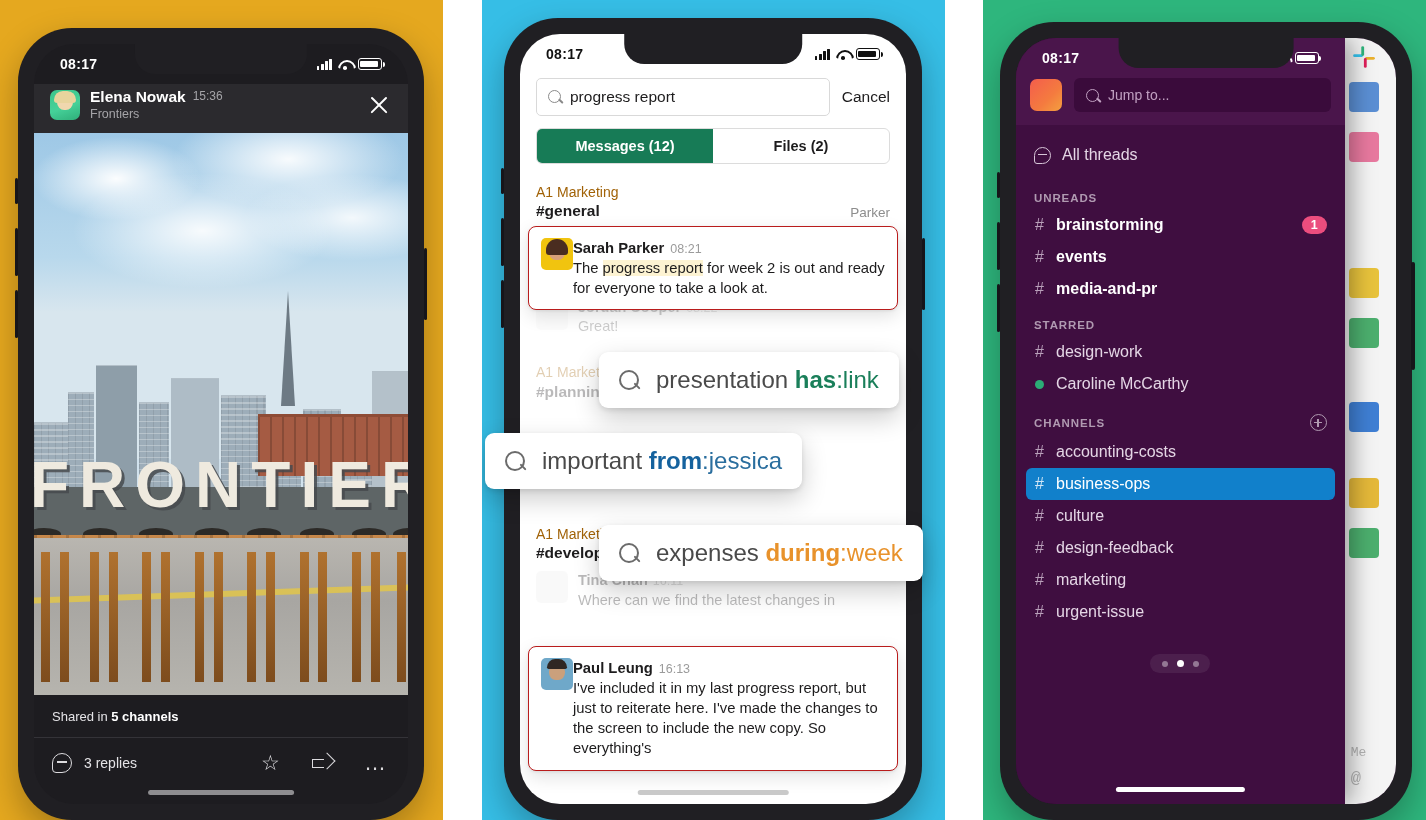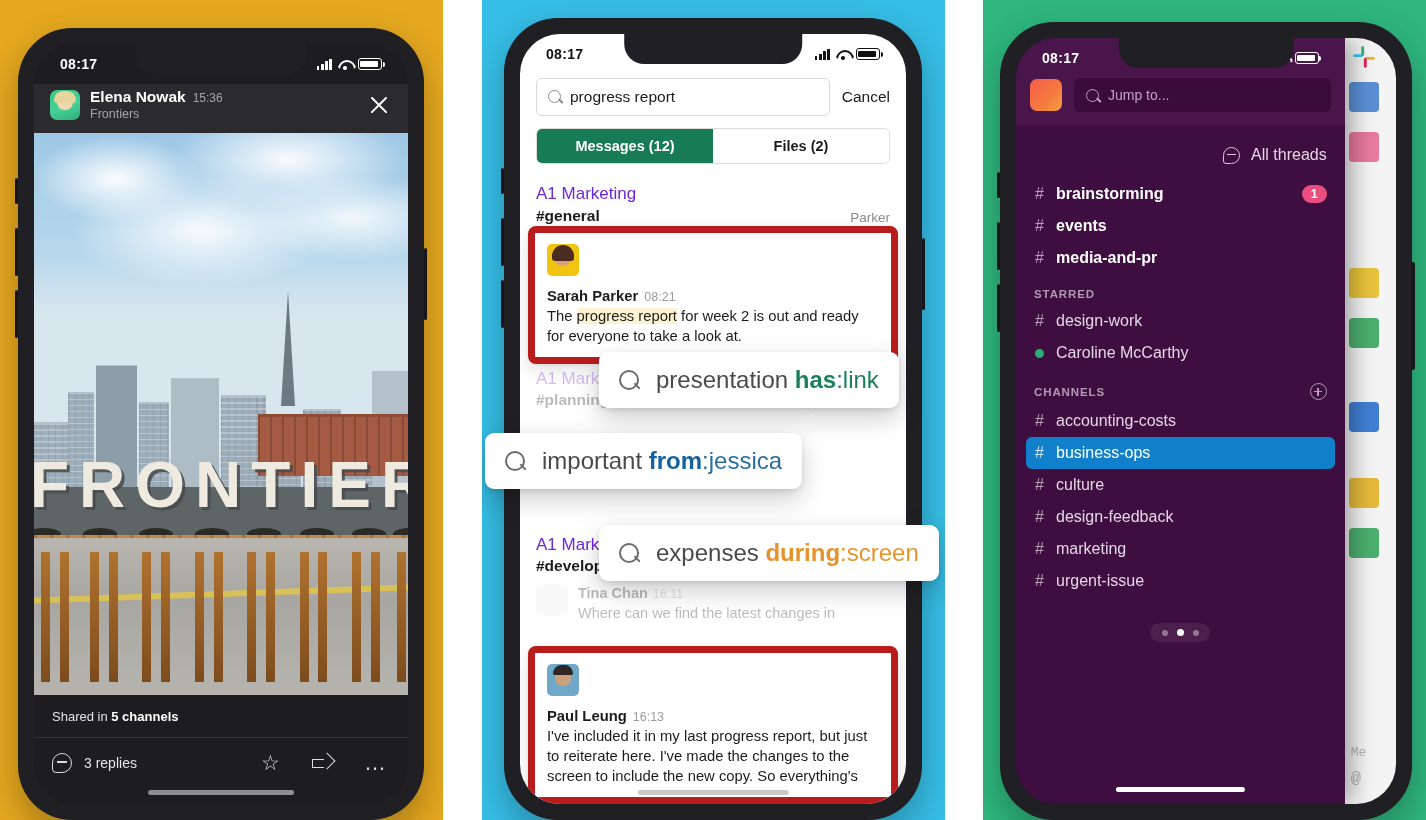--- a/index.html
+++ b/index.html
@@ -81,21 +81,21 @@
     position: relative; z-index: 20;
   }
   .p1-avatar { width: 30px; height: 30px; border-radius: 7px; flex: none;
                background: linear-gradient(160deg,#3cc58b 0%,#45d199 55%,#2fae79 100%);
                position: relative; overflow: hidden; }
   .p1-avatar::before{content:"";position:absolute;left:7px;top:3px;width:16px;height:17px;
     border-radius:50% 50% 45% 45%;background:#f0d7ae;}
   .p1-avatar::after{content:"";position:absolute;left:4px;top:1px;width:22px;height:12px;
     border-radius:11px 11px 4px 4px;background:#e8d49d;}
   .p1-name-wrap { display: flex; flex-direction: column; gap: 1px; line-height: 1.15; }
-  .p1-nameline { display: flex; align-items: flex-end; gap: 7px; }
+  .p1-nameline { display: flex; align-items: center; gap: 7px; }
   .p1-name { color: #fff; font-weight: bold; font-size: 15.5px; }
   .p1-time { color: #a5a4a8; font-size: 12px; }
   .p1-sub { color: #a5a4a8; font-size: 12.5px; }
   .p1-close { margin-left: auto; width: 22px; height: 22px; position: relative; cursor: pointer; }
   .p1-close::before,.p1-close::after{content:"";position:absolute;left:0;top:10px;width:22px;
     height:2.2px;background:#fff;border-radius:2px;}
   .p1-close::before{transform:rotate(45deg)} .p1-close::after{transform:rotate(-45deg)}
 
   
   .p1-photo { position: relative; height: 562px; overflow: hidden;
@@ -178,36 +178,36 @@
   .mag::after{content:"";position:absolute;left:9.6px;top:10px;width:5.6px;height:1.7px;
     background:currentColor;transform:rotate(45deg);border-radius:1px;}
   .p2-searchtext { font-size:15.5px; color:#1d1c1d; }
   .p2-cancel { font-size:15.5px; color:#1d1c1d; cursor:pointer; }
   .p2-tabs { display:flex; margin: 0 16px; border:1px solid #dcdcdc; border-radius:6px; overflow:hidden; }
   .p2-tab { flex:1; text-align:center; padding:9px 0; font-size:14.5px; font-weight:bold; color:#1d1c1d; cursor:pointer; }
   .p2-tab.active { background:#177b56; color:#fff; }
   .p2-results { padding: 18px 16px 0 16px; position: relative; }
   .res-group { margin-bottom: 6px; }
   .res-head { display:flex; justify-content:space-between; align-items:flex-end; }
-  .res-ws { font-size:17px; color:#6d28d9; line-height:1.45; }
+  .res-ws { font-size:14px; color:#a16207; line-height:1.45; }
   .res-ch { font-size:15.5px; font-weight:bold; color:#1d1c1d; }
   .res-date { font-size:13.5px; color:#8d8d8d; }
   .res-msg { display:flex; gap:10px; padding-top: 9px; }
   .res-ph { width:32px;height:32px;border-radius:5px;background:#eeeeee;flex:none; }
   .res-body { font-size:14.5px; line-height:1.33; color:#1d1c1d; }
   .res-nm { font-weight:bold; }
   .res-tm { color:#9b9b9b; font-size:12.5px; margin-left:5px; }
   .faded { opacity: .30; }
   .faded2 { opacity: .22; }
 
   .msg-card {
     position:absolute; left:8px; right:8px;
-    background:#fff; border:7px solid #b91c1c; border-radius:8px;
+    background:#fff; border:1px solid #b91c1c; border-radius:8px;
     box-shadow: 0 6px 18px rgba(0,0,0,.12), 0 1px 3px rgba(0,0,0,.08);
-    padding:11px 12px; display:flex; gap:10px; z-index:12;flex-direction:column;
+    padding:11px 12px; display:flex; z-index:12;
   }
   .msg-av { width:32px;height:32px;border-radius:5px;flex:none;overflow:hidden;position:relative; }
   .av-sarah { background:#f1c40f; }
   .av-sarah::before{content:"";position:absolute;left:8px;top:4px;width:16px;height:18px;
     border-radius:50% 50% 42% 42%;background:#d9a079;}
   .av-sarah::after{content:"";position:absolute;left:5px;top:1px;width:22px;height:16px;
     border-radius:11px 11px 3px 3px;background:#4a2d20;}
   .av-paul { background:#6fa8c9; }
   .av-paul::before{content:"";position:absolute;left:8px;top:5px;width:16px;height:17px;
     border-radius:50% 50% 42% 42%;background:#caa07c;}
@@ -243,21 +243,21 @@
   .p3-top { display:flex; align-items:center; gap:12px; padding: 40px 14px 13px 14px;
             background:#4A154B; }
   .p3-logo { width:32px;height:32px;border-radius:7px;flex:none;
              background: linear-gradient(135deg,#f45d4c 0%,#f47b3f 60%,#f4a03f 100%); }
   .p3-jump { flex:1; display:flex; align-items:center; gap:9px; height:34px;
              background:#3a0b3b; border-radius:6px; padding:0 12px; color:#c0a0c1; }
   .p3-jump .mag { width:13px;height:13px; }
   .p3-jump span { font-size:14px; }
   .p3-list { flex:1; padding: 14px 0 0 0; overflow:hidden; }
   .p3-row { display:flex; align-items:center; gap:11px; padding: 7px 18px; min-height:30px; }
-  .p3-row.threads { padding-bottom: 14px; justify-content: flex-end; }
+  .p3-row.threads { padding-bottom: 14px; }
   .p3-hash { color:#b9a0ba; font-size:16px; width:11px; text-align:center; flex:none; }
   .p3-label { color:#e4d6e5; font-size:16px; }
   .p3-label.bold { color:#ffffff; font-weight:bold; }
   .p3-sect { color:#b09ab1; font-size:11.5px; font-weight:bold; letter-spacing:.9px;
              padding: 14px 18px 5px 18px; display:flex; justify-content:space-between; align-items:center; }
   .p3-badge { margin-left:auto; background:#eb4d7e; color:#fff; font-size:12.5px; font-weight:bold;
               border-radius:10px; padding:2px 9px; }
   .p3-row.selected { background:#1180CB; border-radius:6px; margin: 0 10px; padding: 7px 8px; }
   .p3-row.selected .p3-hash { color:#cfe6f7; }
   .p3-row.selected .p3-label { color:#fff; }
@@ -528,21 +528,21 @@
       <span>
         <span class="pill-q">important</span>
         <span class="pill-k c-blue">from</span><span class="c-blue-l">:</span><span class="c-blue-l">jessica</span>
       </span>
     </div>
 
     <div class="pill" style="left:117px; top:525px;">
       <span class="mag"></span>
       <span>
         <span class="pill-q">expenses</span>
-        <span class="pill-k c-orng">during</span><span class="c-orng-l">:</span><span class="c-orng-l">screen</span>
+        <span class="pill-k c-orng">during</span><span class="c-orng-l">:</span><span class="c-orng-l">week</span>
       </span>
     </div>
   </div>
 
   <div class="gap2"></div>
 
   <div class="panel p3">
     <div class="phone" id="phone3">
       <div class="sidebtn" style="left:-3px;top:150px;width:3px;height:26px;"></div>
       <div class="sidebtn" style="left:-3px;top:200px;width:3px;height:48px;"></div>
@@ -579,20 +579,23 @@
               </div>
             </div>
 
             <div class="p3-list">
 
               <div class="p3-row threads">
                 <span class="ico-threads"></span>
                 <span class="p3-label">All threads</span>
               </div>
 
+              <div class="p3-sect">
+                <span>UNREADS</span>
+              </div>
               <div class="p3-row">
                 <span class="p3-hash">#</span>
                 <span class="p3-label bold">brainstorming</span>
                 <span class="p3-badge">1</span>
               </div>
               <div class="p3-row">
                 <span class="p3-hash">#</span>
                 <span class="p3-label bold">events</span>
               </div>
               <div class="p3-row">

